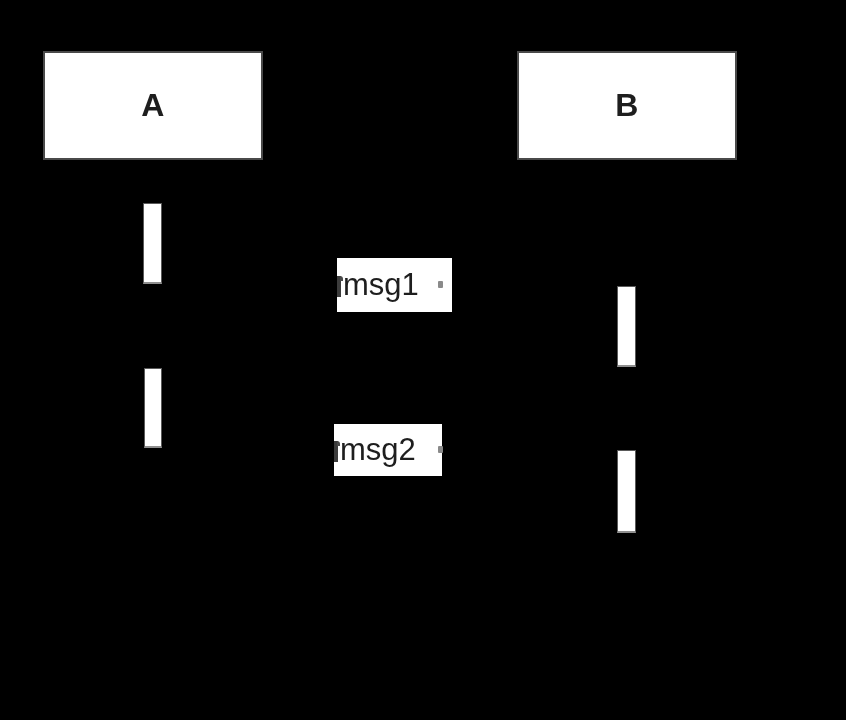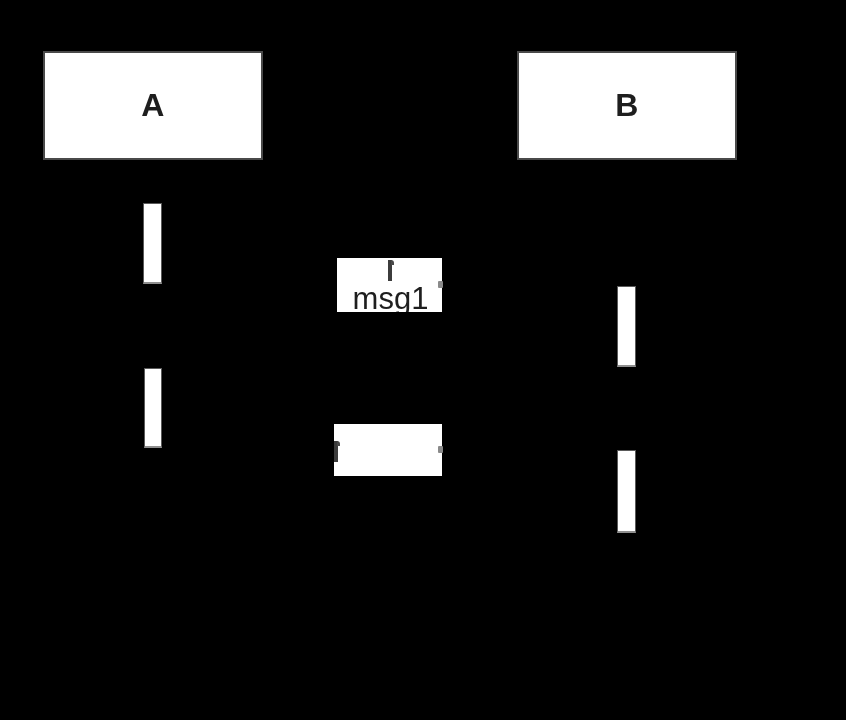--- a/index.html
+++ b/index.html
@@ -72,21 +72,21 @@
 
   
   .message-label {
     position: absolute;
     background: var(--fill, #ffffff);
     display: flex;
     align-items: center;
     overflow: hidden;
     box-sizing: border-box;
   }
-  #msg1-label { left: 337px; top: 258px; width: 105px; height: 54px; flex-direction: column; }
+  #msg1-label { left: 337px; top: 258px; width: 115px; height: 54px; }
   #msg2-label { left: 334px; top: 424px; width: 108px; height: 52px; }
   .message-text {
     font-size: 31px;
     color: var(--text, #2d2d2d);
     white-space: nowrap;
     margin-left: 2px;
   }
 
   
   .clip-frag {
@@ -141,18 +141,19 @@
   <div class="activation" id="act-a2"></div>
   <div class="activation" id="act-b1"></div>
   <div class="activation" id="act-b2"></div>
 
   <div class="message-label" id="msg1-label">
     <span class="clip-frag"></span>
     <span class="message-text">msg1</span>
   </div>
   <div class="message-label" id="msg2-label">
     <span class="clip-frag"></span>
+    <span class="message-text">msg2</span>
   </div>
 
   <div class="arrow-stub" id="msg1-stub"></div>
   <div class="arrow-stub" id="msg2-stub"></div>
 
 </div>
 
 </body></html>

